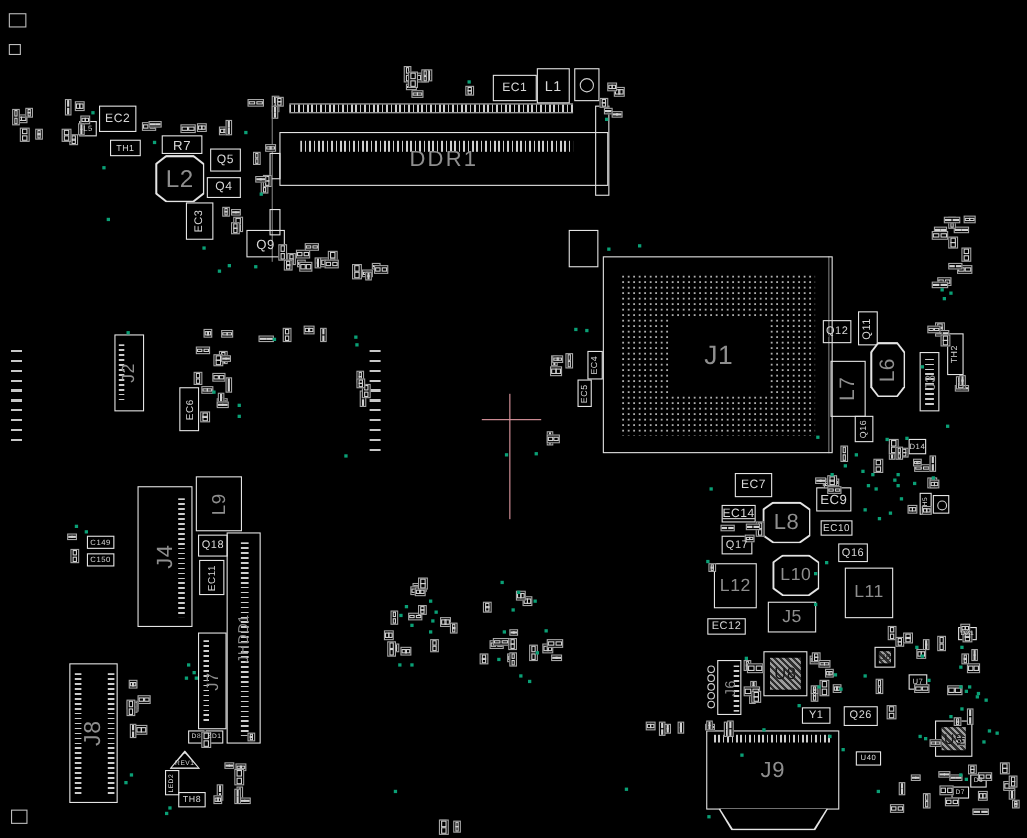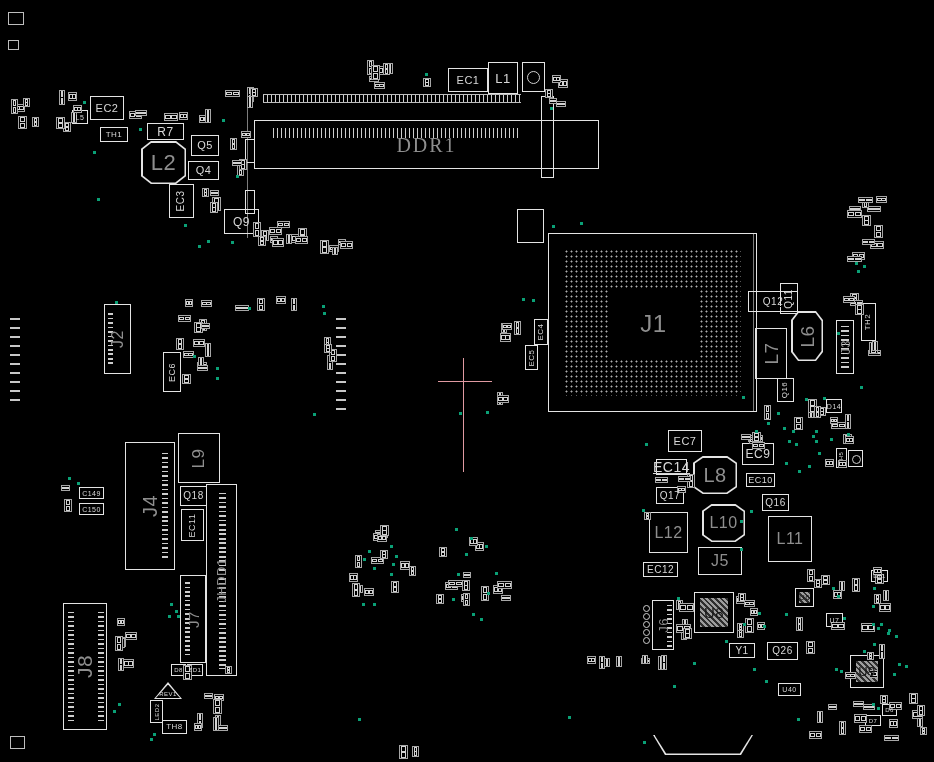--- a/index.html
+++ b/index.html
@@ -17,21 +17,21 @@
   .sp{border:1px solid #a6a6a6;background:#000;}
   .sp .pad{position:absolute;border:1px solid #d2d2d2;}
 </style>
 </head>
 <body>
 
 <div id="board">
     <div class="a " style="left: 247px; top: 100px; width: 1px; height: 138px; background: rgb(125, 125, 125);"></div>
     <div class="a " style="left: 753px; top: 233px; width: 1px; height: 179px; background: rgb(125, 125, 125);"></div>
     <div class="a hstrip" style="left: 263px; top: 94px; width: 258px; height: 9px; border-top: 1px solid rgb(189, 189, 189); border-bottom: 1px solid rgb(189, 189, 189);"></div>
-    <div class="a obox flexc" style="left: 254px; top: 120px; width: 345px; height: 49px; font-family: Liberation Serif, serif;">
+    <div class="a obox flexc" style="left: 254px; top: 120px; width: 299px; height: 49px;">
       <div class="a hstrip" style="left: 18px; top: 7px; width: 248px; height: 10px;"></div>
       <span class="lbl" style="font-size: 20px; color: rgb(142, 142, 142); letter-spacing: 2px;">DDR1</span>
     </div>
     <div class="a obox" style="left: 541px; top: 96px; width: 13px; height: 82px;"></div>
     <div class="a obox" style="left: 517px; top: 209px; width: 27px; height: 34px;"></div>
     <div class="a obox" style="left: 245px; top: 139px; width: 10px; height: 24px;"></div>
     <div class="a obox" style="left: 245px; top: 190px; width: 10px; height: 24px;"></div>
     <div class="a flexc" style="left: 448px; top: 68px; width: 40px; height: 24px; border: 1px solid rgb(228, 228, 228);">
       <span class="lbl" style="font-size: 11px; color: rgb(216, 216, 216);">EC1</span>
     </div>
@@ -82,21 +82,21 @@
     </div>
     <div class="a flexc" style="left: 525px; top: 345px; width: 13px; height: 25px; border: 1px solid rgb(228, 228, 228);">
       <span class="lbl" style="font-size: 8px; color: rgb(216, 216, 216); transform: rotate(-90deg);">EC5</span>
     </div>
     <div class="a flexc" style="left: 548px; top: 233px; width: 209px; height: 179px; border: 1px solid rgb(228, 228, 228);">
       <div class="a dots" style="left: 15px; top: 15px; width: 177px; height: 147px;"></div>
       <div class="a flexc" style="left: 60.5px; top: 53.5px; width: 88px; height: 72px; background: rgb(0, 0, 0);">
         <span class="lbl" style="font-size: 24px; color: rgb(142, 142, 142);">J1</span>
       </div>
     </div>
-    <div class="a flexc" style="left: 748px; top: 291px; width: 50px; height: 21px; border: 1px solid rgb(228, 228, 228); text-decoration: underline;">
+    <div class="a flexc" style="left: 748px; top: 291px; width: 26px; height: 21px; border: 1px solid rgb(228, 228, 228); text-decoration: underline;">
       <span class="lbl" style="font-size: 10px; color: rgb(216, 216, 216);">Q12</span>
     </div>
     <div class="a flexc" style="left: 780px; top: 283px; width: 18px; height: 31px; border: 1px solid rgb(228, 228, 228);">
       <span class="lbl" style="font-size: 10px; color: rgb(216, 216, 216); transform: rotate(-90deg);">Q11</span>
     </div>
     <div class="a flexc" style="left: 755px; top: 328px; width: 32px; height: 51px; border: 1px solid rgb(228, 228, 228);">
       <span class="lbl" style="font-size: 19px; color: rgb(142, 142, 142); transform: rotate(-90deg);">L7</span>
     </div>
     <div class="a flexc" style="left: 791px; top: 311px; width: 32px; height: 50px; border: none;">
       <div class="a " style="left: 0px; top: 0px; width: 32px; height: 50px; background: rgb(228, 228, 228); clip-path: polygon(22% 0px, 78% 0px, 100% 18%, 100% 82%, 78% 100%, 22% 100%, 0px 82%, 0px 18%);"></div>
@@ -119,21 +119,21 @@
     <div class="a flexc" style="left: 836px; top: 448px; width: 11px; height: 20px; border: 1px solid rgb(228, 228, 228);">
       <span class="lbl" style="font-size: 6px; color: rgb(216, 216, 216); transform: rotate(-90deg);">TH5</span>
     </div>
     <div class="a flexc" style="left: 848px; top: 450px; width: 15px; height: 17px; border: 1px solid rgb(228, 228, 228);">
       <div class="a " style="left: 3px; top: 4px; width: 9px; height: 9px; border: 1px solid rgb(207, 207, 207); border-radius: 50%;"></div>
     </div>
     <div class="a flexc" style="left: 668px; top: 430px; width: 34px; height: 22px; border: 1px solid rgb(228, 228, 228);">
       <span class="lbl" style="font-size: 11px; color: rgb(216, 216, 216);">EC7</span>
     </div>
     <div class="a flexc" style="left: 656px; top: 459px; width: 31px; height: 16px; border: 1px solid rgb(228, 228, 228);">
-      <span class="lbl" style="font-size: 14px; color: rgb(216, 216, 216); text-decoration: underline;">EC14</span>
+      <span class="lbl" style="font-size: 11px; color: rgb(216, 216, 216); text-decoration: underline;">EC14</span>
     </div>
     <div class="a flexc" style="left: 742px; top: 443px; width: 32px; height: 22px; border: 1px solid rgb(228, 228, 228);">
       <span class="lbl" style="font-size: 12px; color: rgb(216, 216, 216);">EC9</span>
     </div>
     <div class="a flexc" style="left: 693px; top: 456px; width: 44px; height: 38px; border: none;">
       <div class="a " style="left: 0px; top: 0px; width: 44px; height: 38px; background: rgb(228, 228, 228); clip-path: polygon(22% 0px, 78% 0px, 100% 18%, 100% 82%, 78% 100%, 22% 100%, 0px 82%, 0px 18%);"></div>
       <div class="a " style="left: 1.5px; top: 1.5px; width: 41px; height: 35px; background: rgb(0, 0, 0); clip-path: polygon(22% 0px, 78% 0px, 100% 18%, 100% 82%, 78% 100%, 22% 100%, 0px 82%, 0px 18%);"></div>
       <span class="lbl" style="font-size: 20px; color: rgb(142, 142, 142);">L8</span>
     </div>
     <div class="a flexc" style="left: 746px; top: 473px; width: 29px; height: 14px; border: 1px solid rgb(228, 228, 228);">
@@ -225,20 +225,24 @@
       <span class="lbl" style="font-size: 15px; color: rgb(22, 22, 22);">U8</span>
     </div>
     <div class="a flexc" style="left: 729px; top: 643px; width: 26px; height: 15px; border: 1px solid rgb(228, 228, 228);">
       <span class="lbl" style="font-size: 10px; color: rgb(216, 216, 216);">Y1</span>
     </div>
     <div class="a flexc" style="left: 767px; top: 642px; width: 31px; height: 18px; border: 1px solid rgb(228, 228, 228);">
       <span class="lbl" style="font-size: 10px; color: rgb(216, 216, 216);">Q26</span>
     </div>
     <div class="a flexc" style="left: 778px; top: 683px; width: 23px; height: 13px; border: 1px solid rgb(228, 228, 228);">
       <span class="lbl" style="font-size: 7px; color: rgb(216, 216, 216);">U40</span>
+    </div>
+    <div class="a flexc" style="left: 642px; top: 664px; width: 121px; height: 72px; border: 1px solid rgb(228, 228, 228);">
+      <div class="a hstrip" style="left: 6px; top: 3px; width: 107px; height: 7px;"></div>
+      <span class="lbl" style="font-size: 20px; color: rgb(142, 142, 142);">J9</span>
     </div>
     <div class="a " style="left: 653px; top: 735px; width: 100px; height: 20px; background: rgb(228, 228, 228); clip-path: polygon(0px 0px, 100% 0px, 88% 100%, 12% 100%);"></div>
     <div class="a " style="left: 654.5px; top: 735px; width: 97px; height: 18.5px; background: rgb(0, 0, 0); clip-path: polygon(0px 0px, 100% 0px, 88% 100%, 12% 100%);"></div>
     <div class="a flexc" style="left: 795px; top: 588px; width: 19px; height: 19px; border: 1px solid rgb(228, 228, 228);">
       <div class="a checker" style="left: 3px; top: 3px; width: 11px; height: 11px;"></div>
       <span class="lbl" style="font-size: 8px; color: rgb(22, 22, 22);">U6</span>
     </div>
     <div class="a flexc" style="left: 826px; top: 613px; width: 17px; height: 14px; border: 1px solid rgb(228, 228, 228);">
       <span class="lbl" style="font-size: 7px; color: rgb(216, 216, 216);">U7</span>
     </div>

